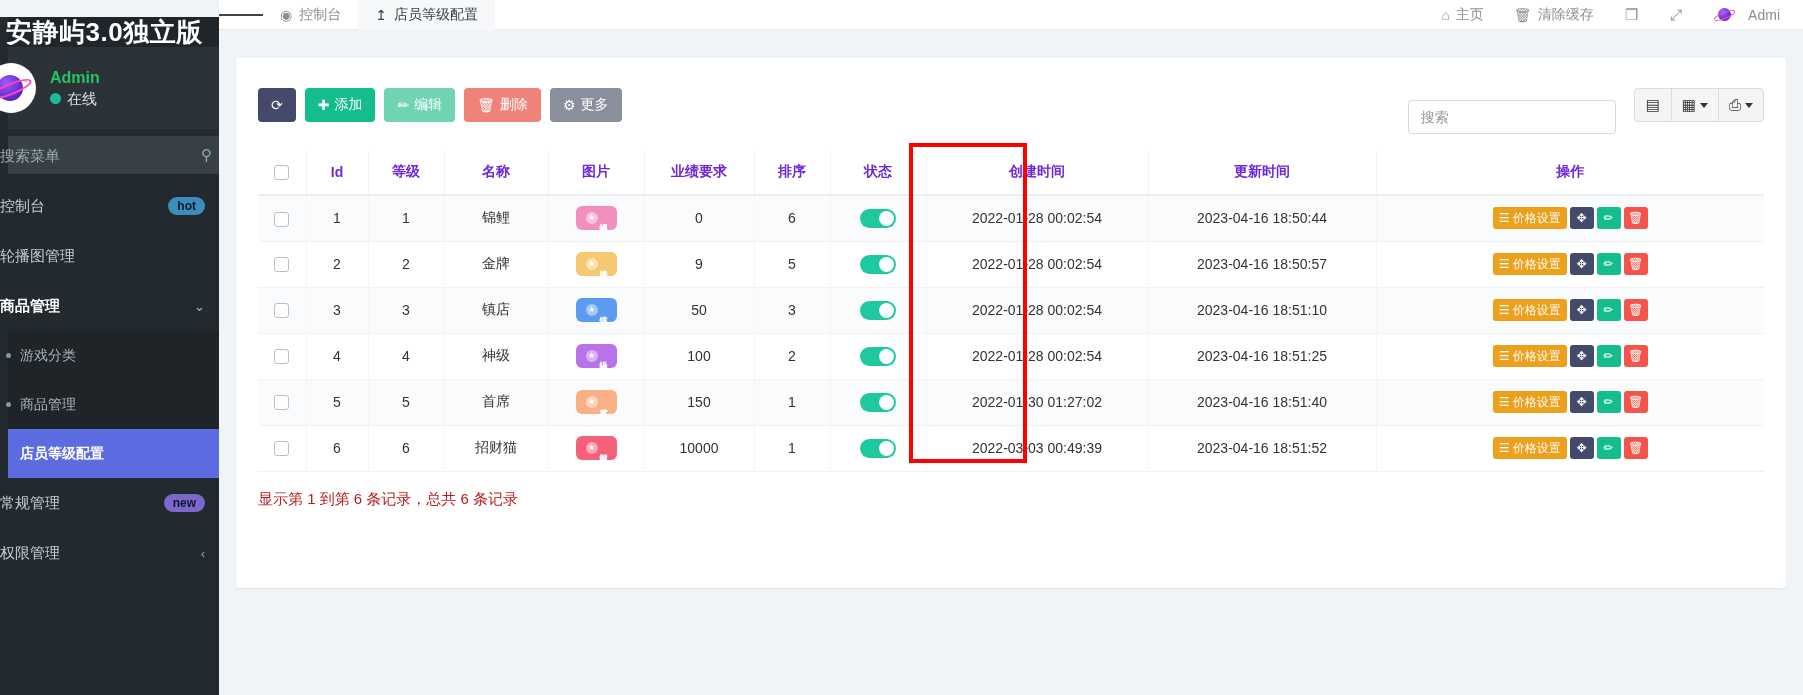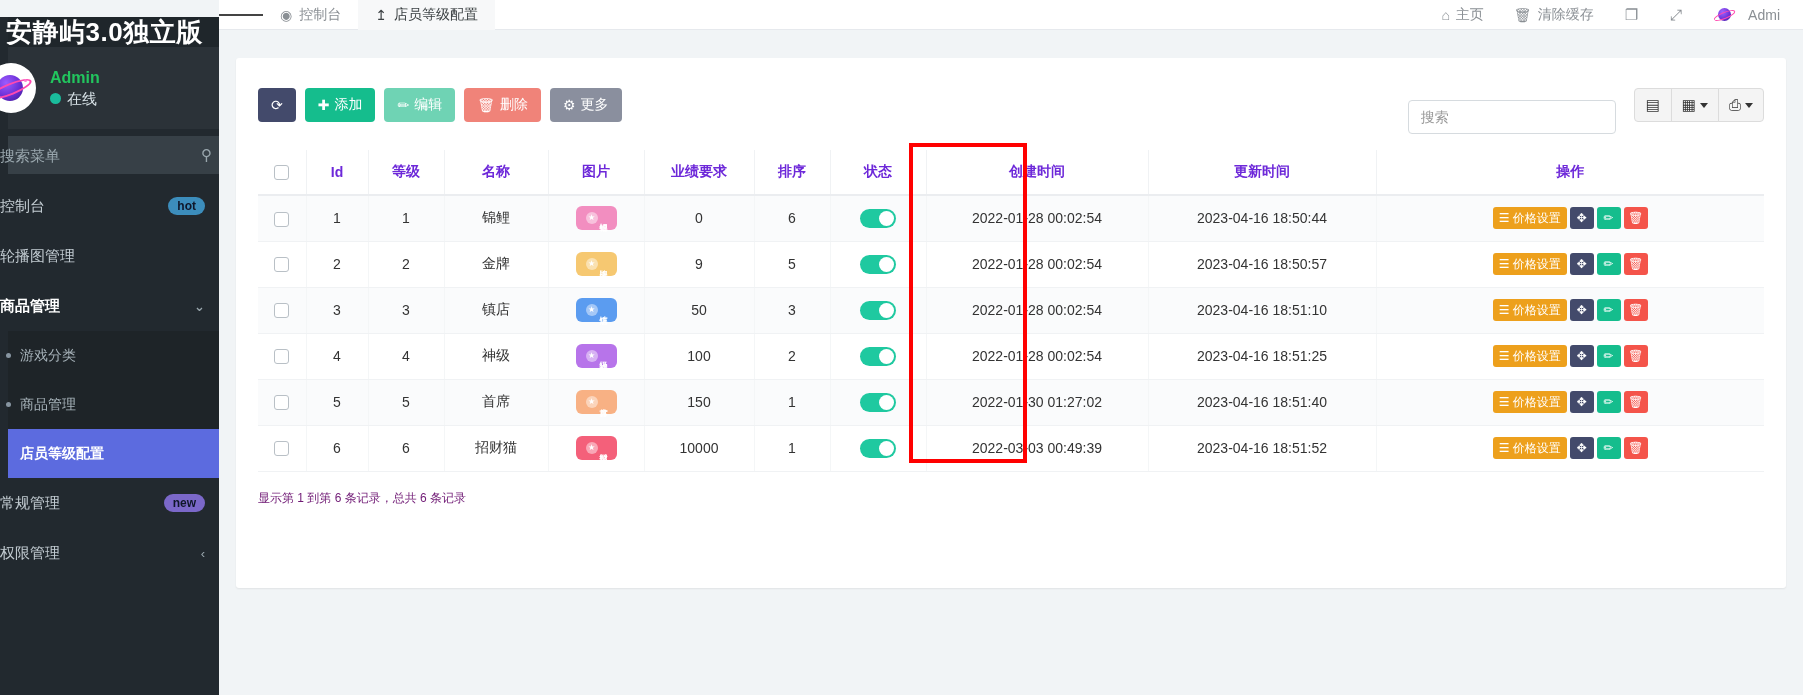--- a/index.html
+++ b/index.html
@@ -204,21 +204,21 @@
   }
   .opbtn {
     height:22px;border:0;border-radius:3px;color:#fff;font-size:12px;
     display:inline-flex;align-items:center;justify-content:center;gap:3px;
     padding:0 6px;margin:0 1.5px;cursor:pointer;font-family:inherit;vertical-align:middle;
   }
   .opbtn.price { background:#eda01c; }
   .opbtn.move  { background:#434a6b; width:24px;padding:0; }
   .opbtn.pen   { background:#15bd8d; width:24px;padding:0; }
   .opbtn.trash { background:#f4544a; width:24px;padding:0; }
-  .footnote { padding: 18px 22px 0 22px; font-size:12px; color:#701a75; }
+  .footnote { padding: 18px 22px 0 22px; font-size:15px; color:#b91c1c; }
   
   #redbox {
     position:absolute; border: 4px solid #ff0000; pointer-events:none;
     left: 690px; top: 113px; width: 118px; height: 320px;
   }
 </style>
 </head>
 <body>
 
 <div id="sidebar">

